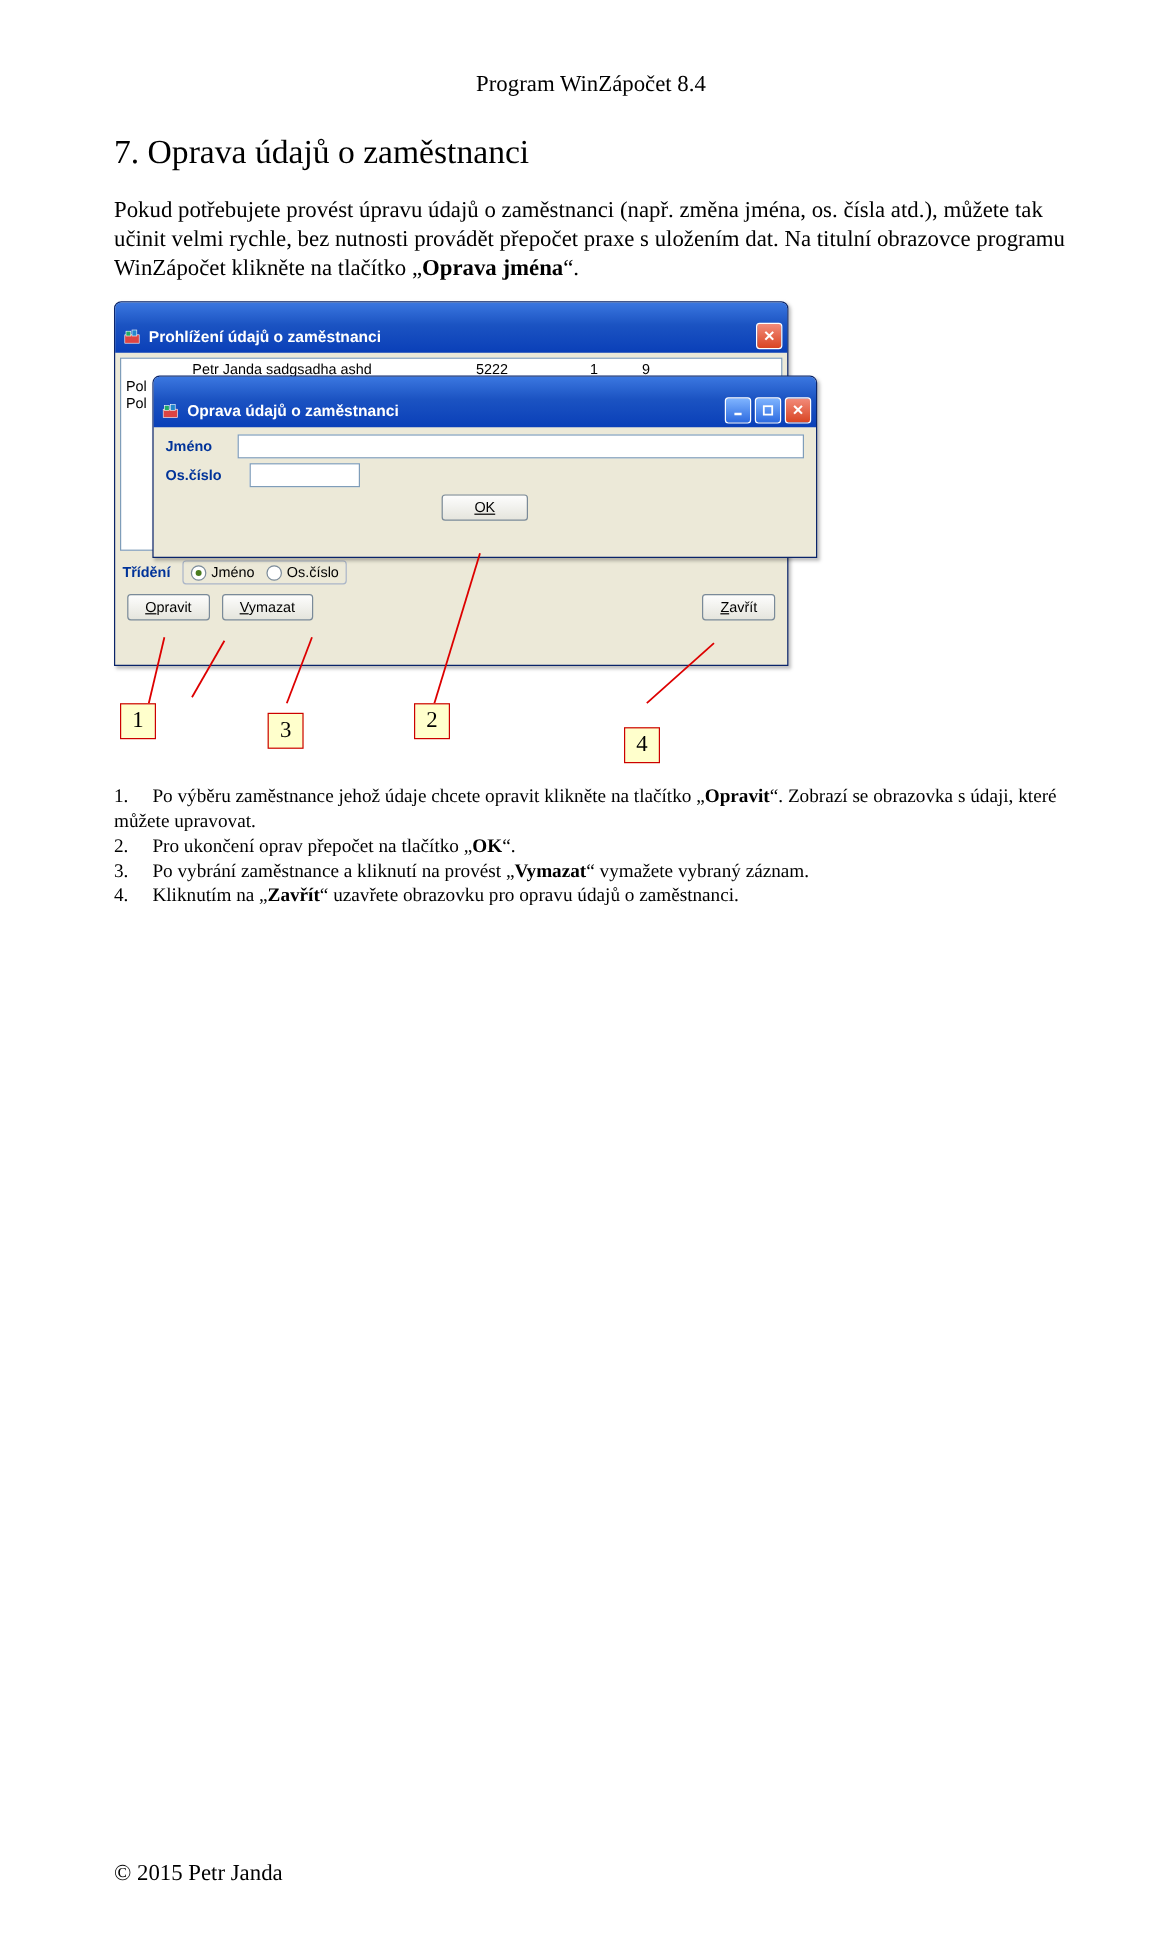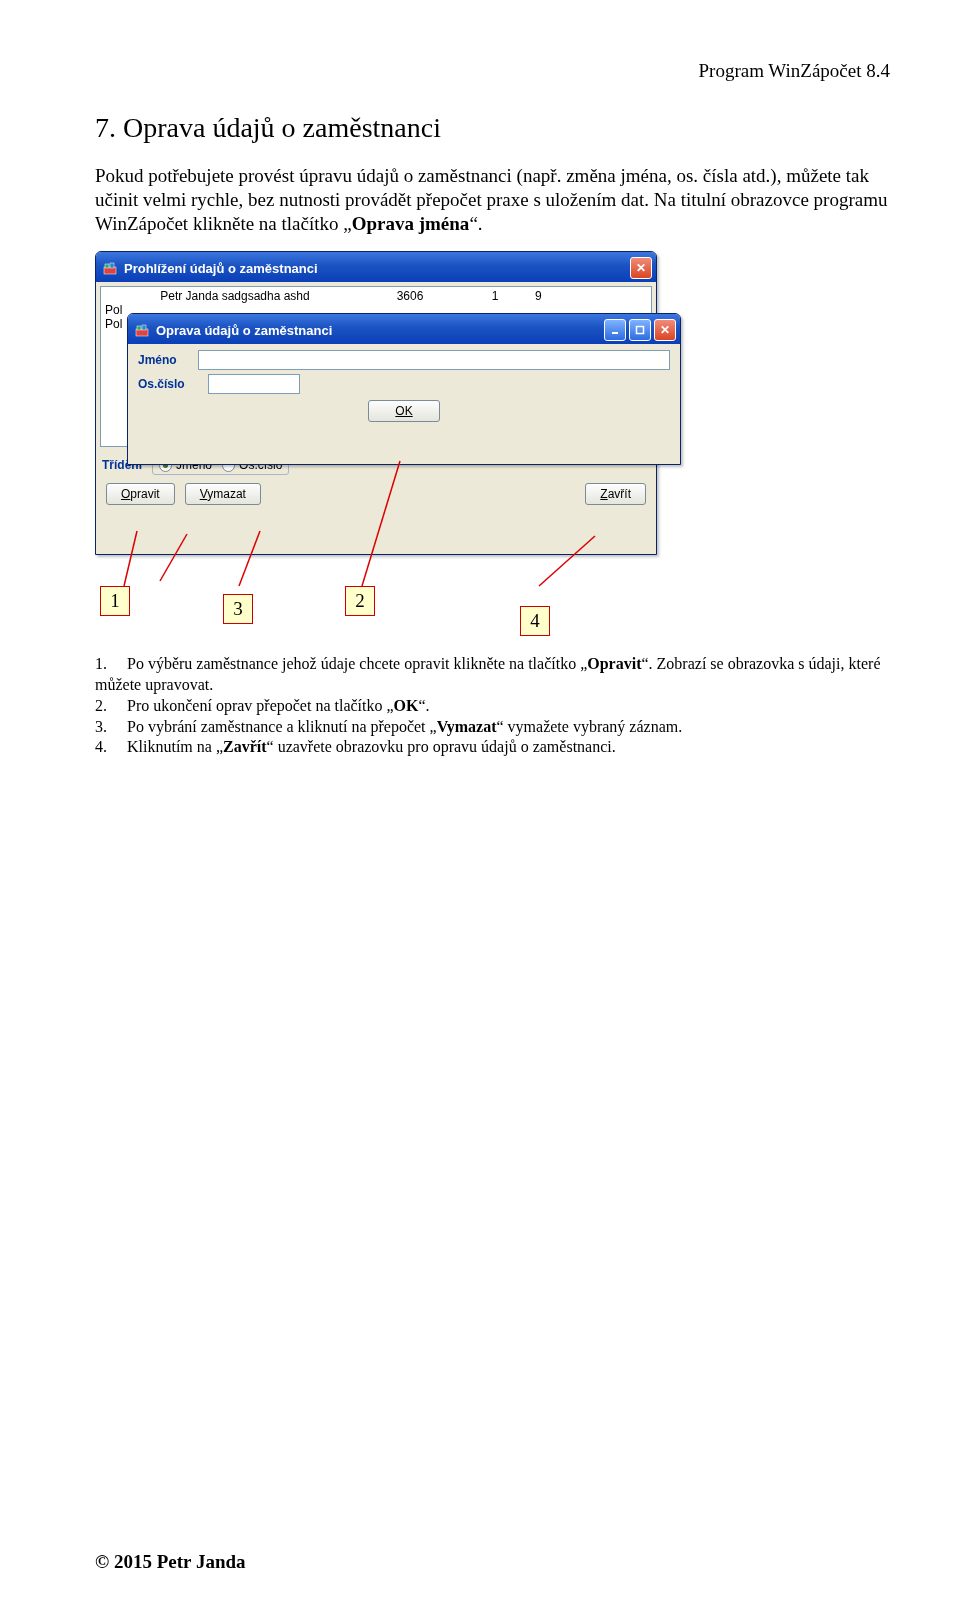--- a/index.html
+++ b/index.html
@@ -10,21 +10,21 @@
     width: 960px;
     color: #000;
   }
   .page {
     padding: 60px 70px 40px 95px;
     box-sizing: border-box;
     min-height: 1613px;
     position: relative;
   }
   .header-right {
-    text-align: right;
+    text-align: center;
     font-size: 19px;
     margin-bottom: 30px;
   }
   .heading {
     font-size: 28px;
     margin: 0 0 20px 0;
     font-weight: normal;
   }
   .para {
     font-size: 19px;
@@ -50,21 +50,21 @@
     box-shadow: 2px 2px 3px rgba(0,0,0,0.25);
     font-family: Tahoma, Arial, sans-serif;
   }
   .win1 { left: 0; top: 0; width: 560px; height: 302px; }
   .titlebar {
     height: 28px;
     background: linear-gradient(to bottom, #3b77e0 0%, #1b53c2 45%, #0a3fb8 100%);
     border-radius: 5px 5px 0 0;
     display: flex;
     align-items: center;
-    padding: 2px 4px 0 6px;
+    padding: 14px 4px 0 6px;
     color: #fff;
     font-weight: bold;
     font-size: 13px;
   }
   .win-icon {
     width: 16px; height: 16px;
     margin-right: 6px;
     display: flex; align-items: center; justify-content: center;
   }
   .close-btn {
@@ -210,21 +210,20 @@
     display:inline-block;
     width: 32px;
   }
 
   .footer {
     position:absolute;
     left:95px; right:70px;
     bottom:40px;
     display:flex;
     font-size:19px;
-    font-weight:bold;
   }
   .footer .mid{flex:1;text-align:center;}
 </style>
 </head>
 <body>
 
 <div class="page">
   <div class="header-right">Program WinZápočet 8.4</div>
 
   <h1 class="heading">7. Oprava údajů o zaměstnanci</h1>
@@ -244,21 +243,21 @@
               <rect x="7" y="2" width="4" height="5" fill="#28c" stroke="#fff" stroke-width="0.5"></rect>
             </svg>
         </span>
         <span>Prohlížení údajů o zaměstnanci</span>
         <div class="close-btn">✕</div>
       </div>
       <div class="body">
         <div class="listbox">
           <div class="listrow">
             <span style="width:260px">Petr Janda sadgsadha ashd</span>
-            <span style="width:90px">3606</span>
+            <span style="width:90px">5222</span>
             <span style="width:80px">1</span>
             <span>9</span>
           </div>
           <div class="listrow">
               <span>Pol</span>
             </div>
           <div class="listrow">
               <span>Pol</span>
             </div>
         </div>
@@ -345,21 +344,21 @@
   </div>
 
   <div class="instr-list">
     <div>
       <span class="instr-num">1.</span><span>Po výběru zaměstnance jehož údaje chcete opravit klikněte na tlačítko „</span><span class="bold">Opravit</span><span>“. Zobrazí se obrazovka s údaji, které můžete upravovat.</span>
     </div>
     <div>
       <span class="instr-num">2.</span><span>Pro ukončení oprav přepočet na tlačítko „</span><span class="bold">OK</span><span>“.</span>
     </div>
     <div>
-      <span class="instr-num">3.</span><span>Po vybrání zaměstnance a kliknutí na přepočet „</span><span class="bold">Vymazat</span><span>“ vymažete vybraný záznam.</span>
+      <span class="instr-num">3.</span><span>Po vybrání zaměstnance a kliknutí na provést „</span><span class="bold">Vymazat</span><span>“ vymažete vybraný záznam.</span>
     </div>
     <div>
       <span class="instr-num">4.</span><span>Kliknutím na „</span><span class="bold">Zavřít</span><span>“ uzavřete obrazovku pro opravu údajů o zaměstnanci.</span>
     </div>
   </div>
 
   <div class="footer">
     <span>© 2015 Petr Janda</span>
     <span style="width:120px"></span>
   </div>

